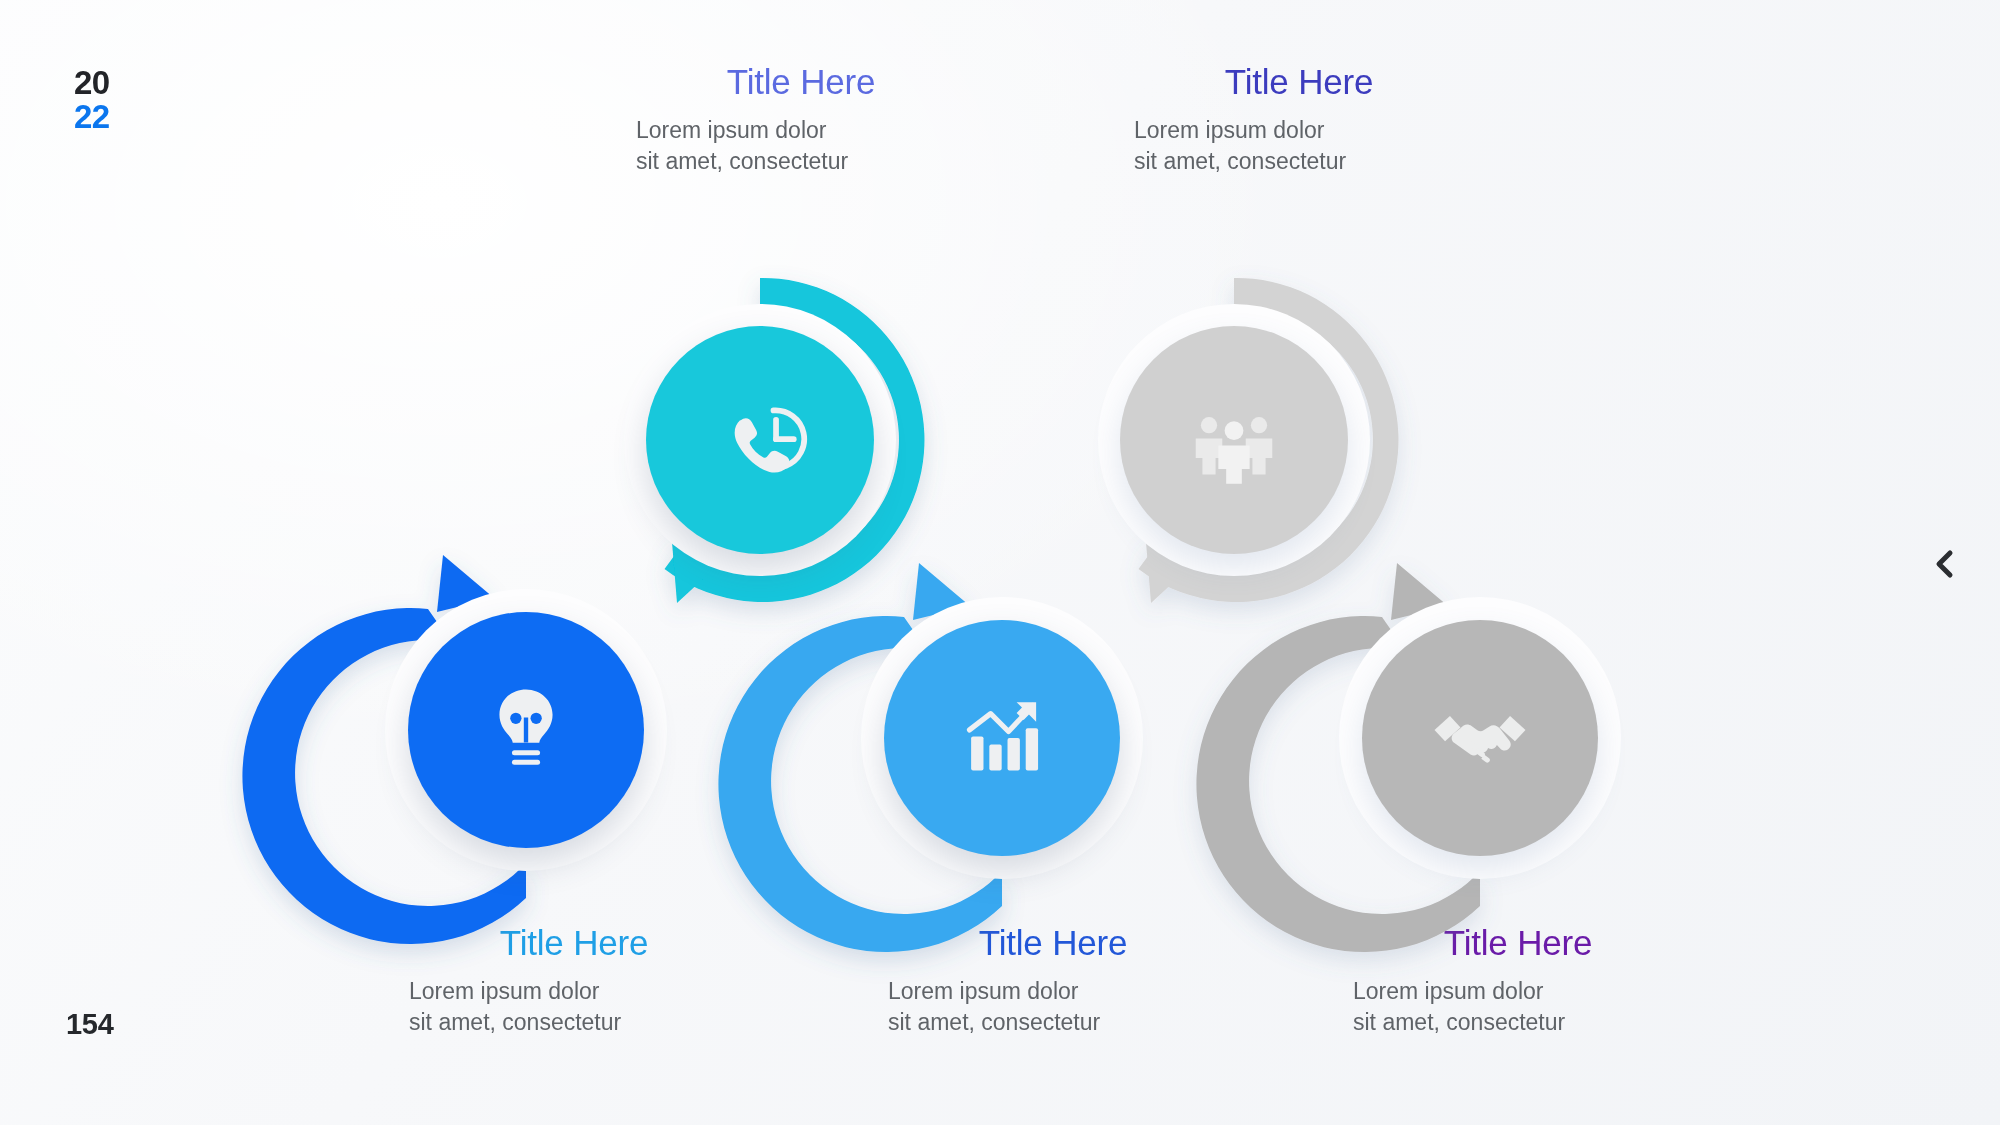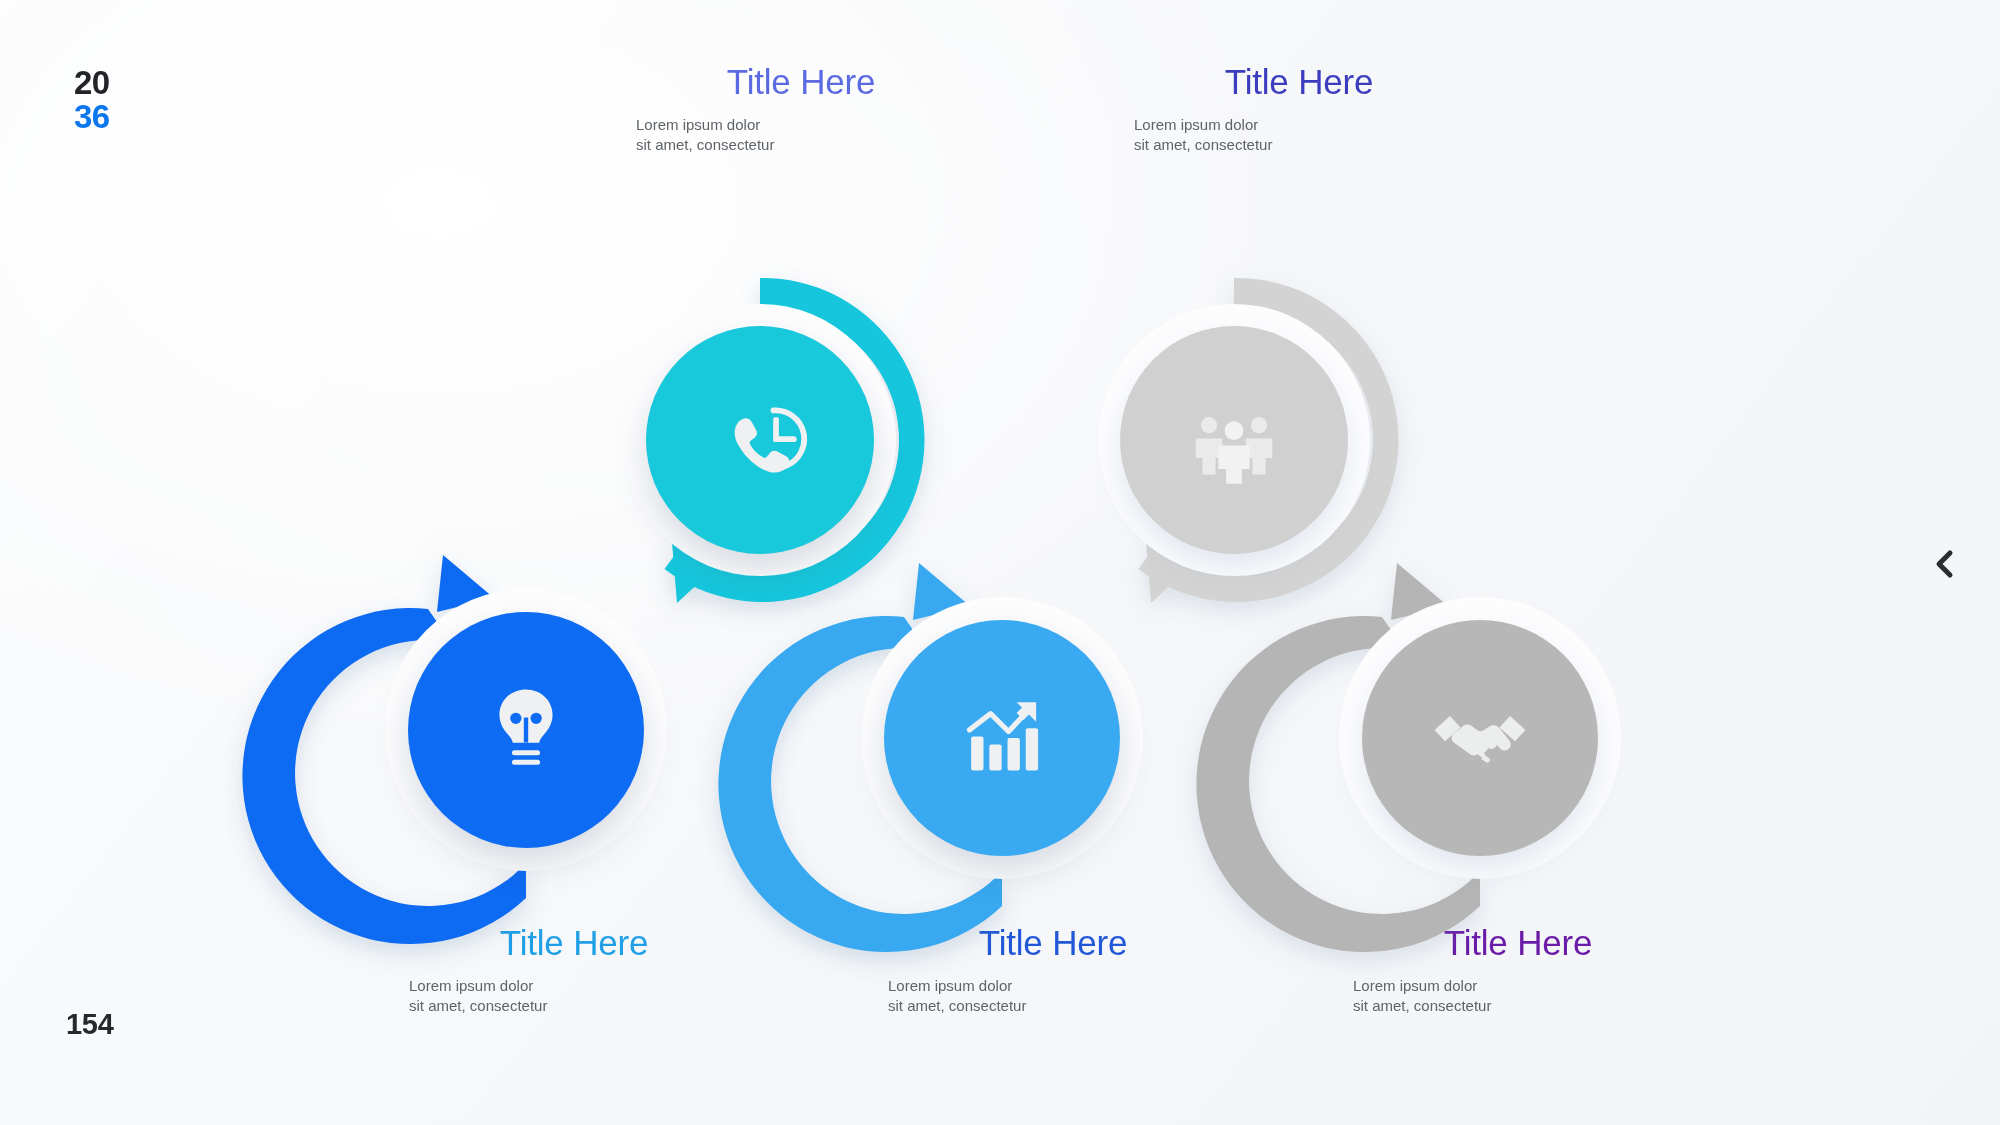--- a/index.html
+++ b/index.html
@@ -47,21 +47,21 @@
   .caption { position:absolute; width:330px; }
   .caption .title {
     font-size:35px;
     line-height:1.12;
     letter-spacing:-0.2px;
     white-space:nowrap;
     text-align:center;
   }
   .caption .desc {
     margin-top:14px;
-    font-size:15px;
+    font-size:23px;
     line-height:1.34;
     color:#5f6368;
     font-weight:400;
   }
   .caption .desc span { display:block; }
 
   
   .node { position:absolute; }
   .node .ring {
     position:absolute; left:0; top:0;
@@ -103,21 +103,21 @@
   .node.n-growth  { left:812px;  top:548px;  z-index:5; }
   .node.n-deal    { left:1290px; top:548px;  z-index:3; }
 </style>
 </head>
 <body>
 
 <div id="slide">
 
   <div id="year">
     <span class="y1">20</span>
-    <span class="y2">36</span>
+    <span class="y2">22</span>
   </div>
 
   <div id="pagenum">154</div>
 
   <div id="nav-prev">
     <svg viewBox="0 0 48 48" aria-hidden="true">
       <path d="M30 13 L19 24 L30 35" fill="none" stroke="#2b2d31" stroke-width="5" stroke-linecap="round" stroke-linejoin="round"></path>
     </svg>
   </div>
 

